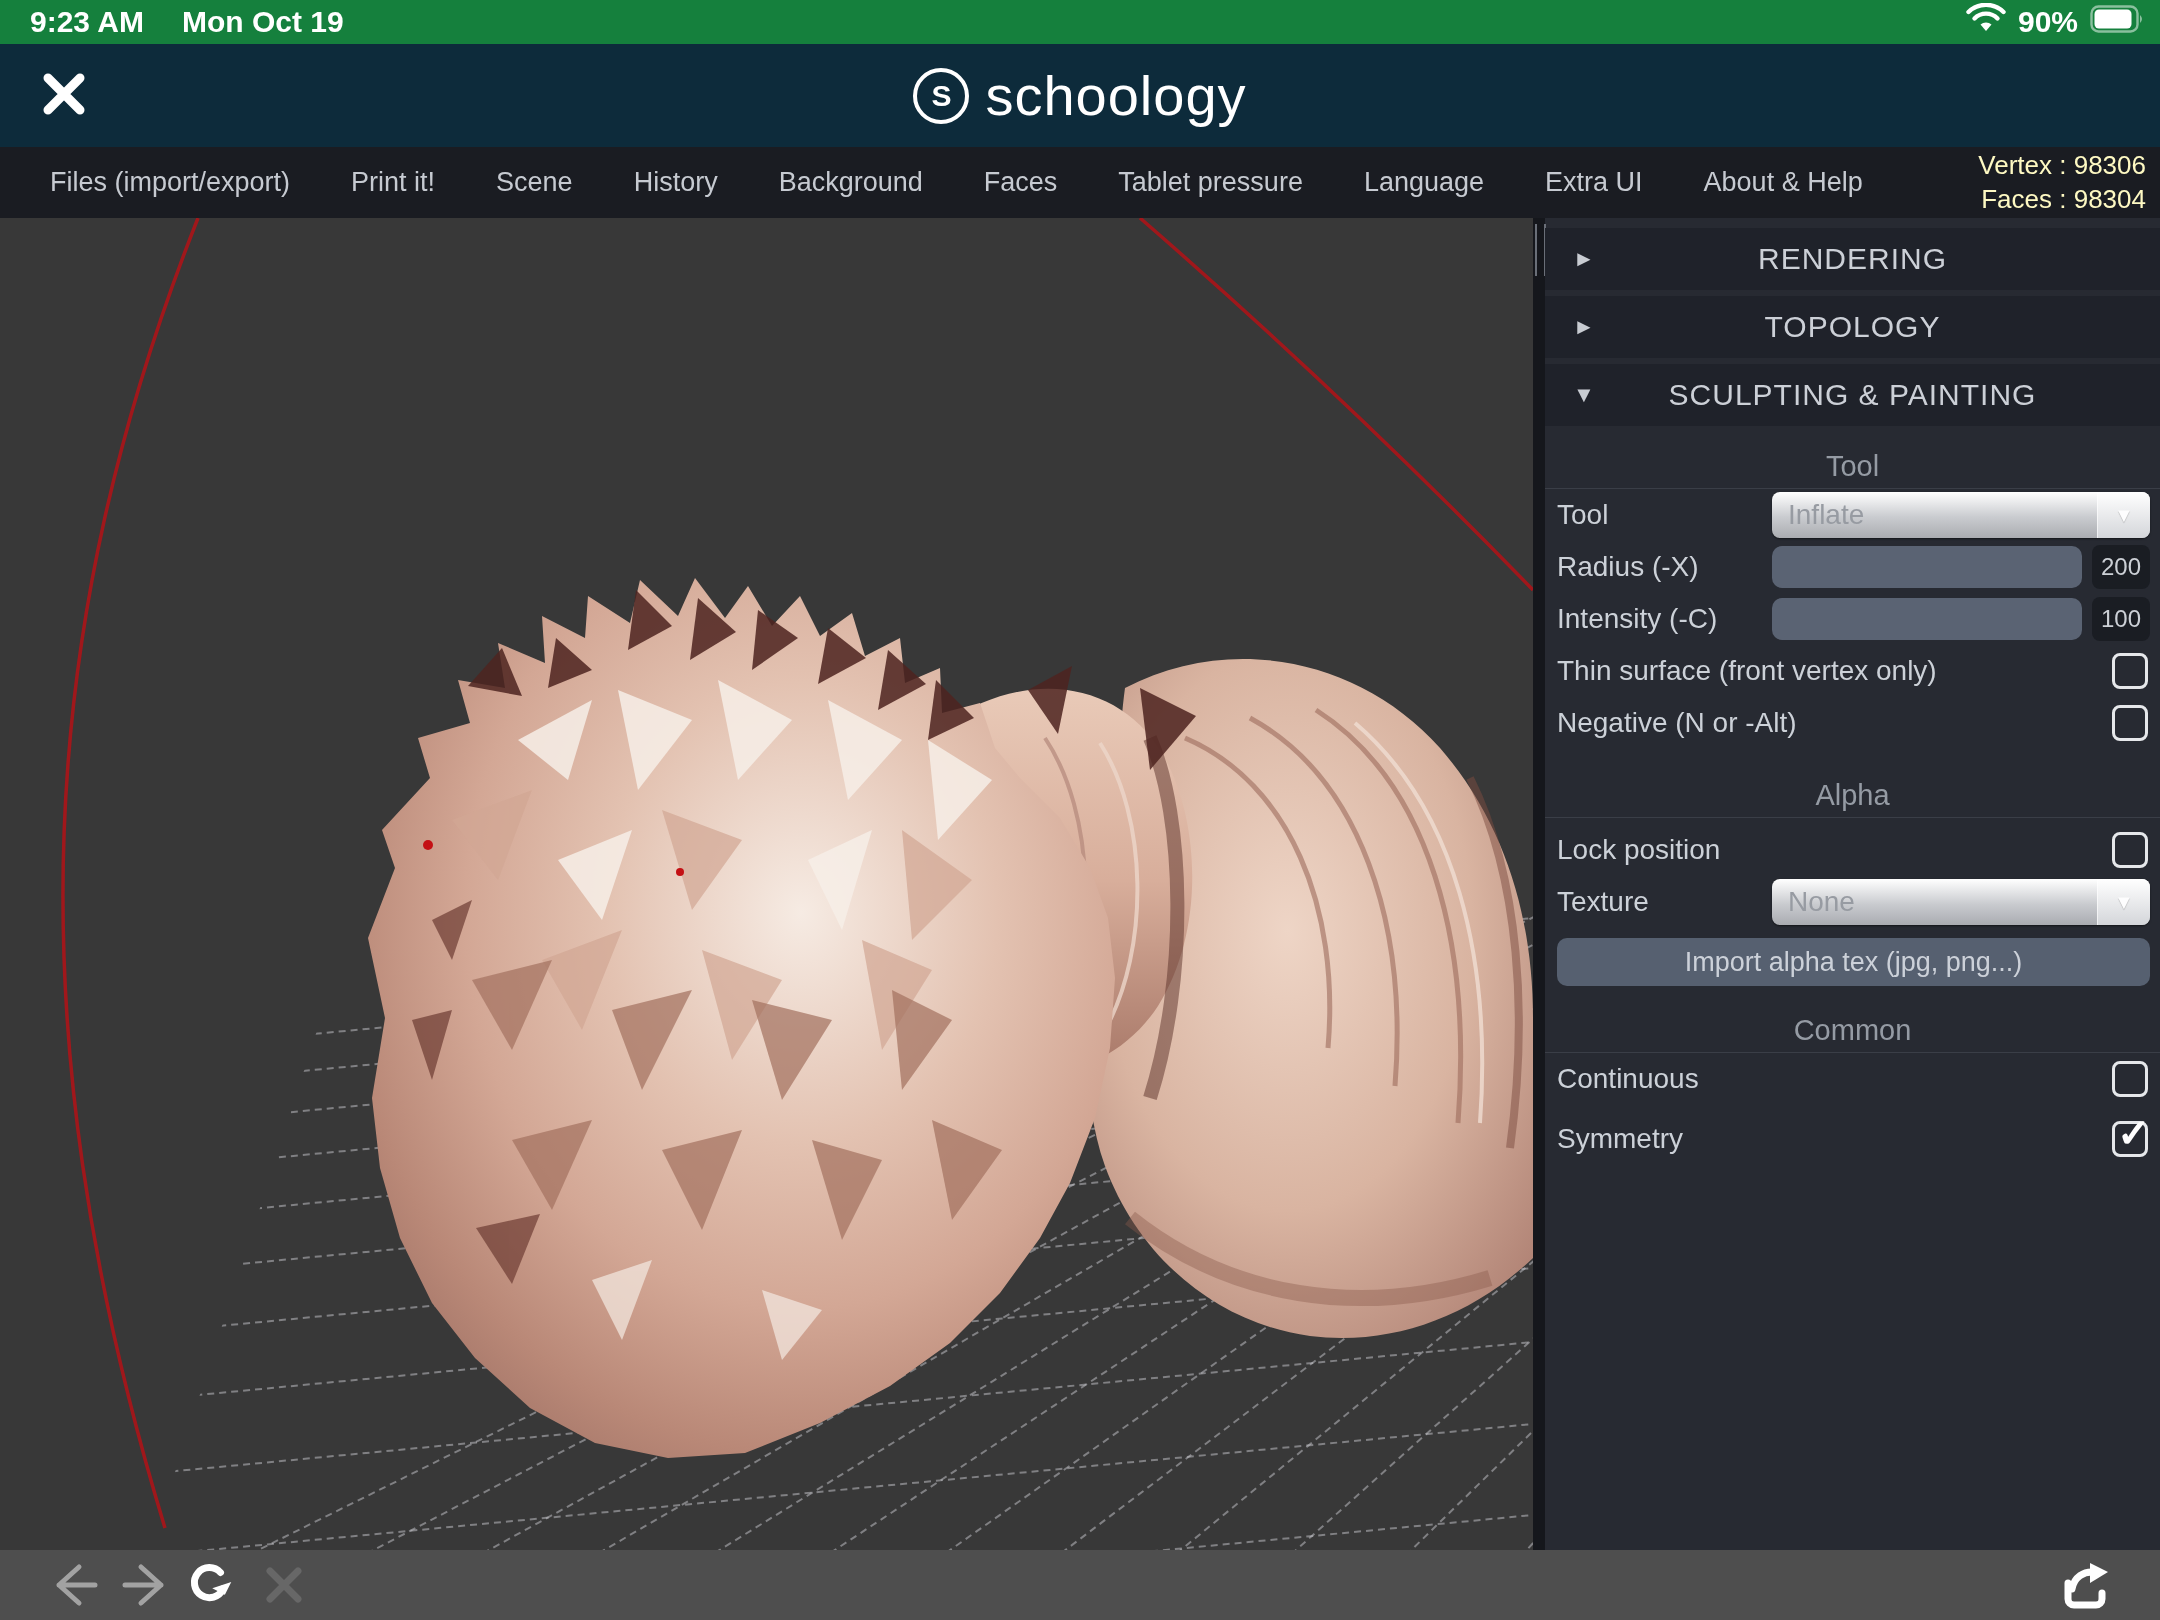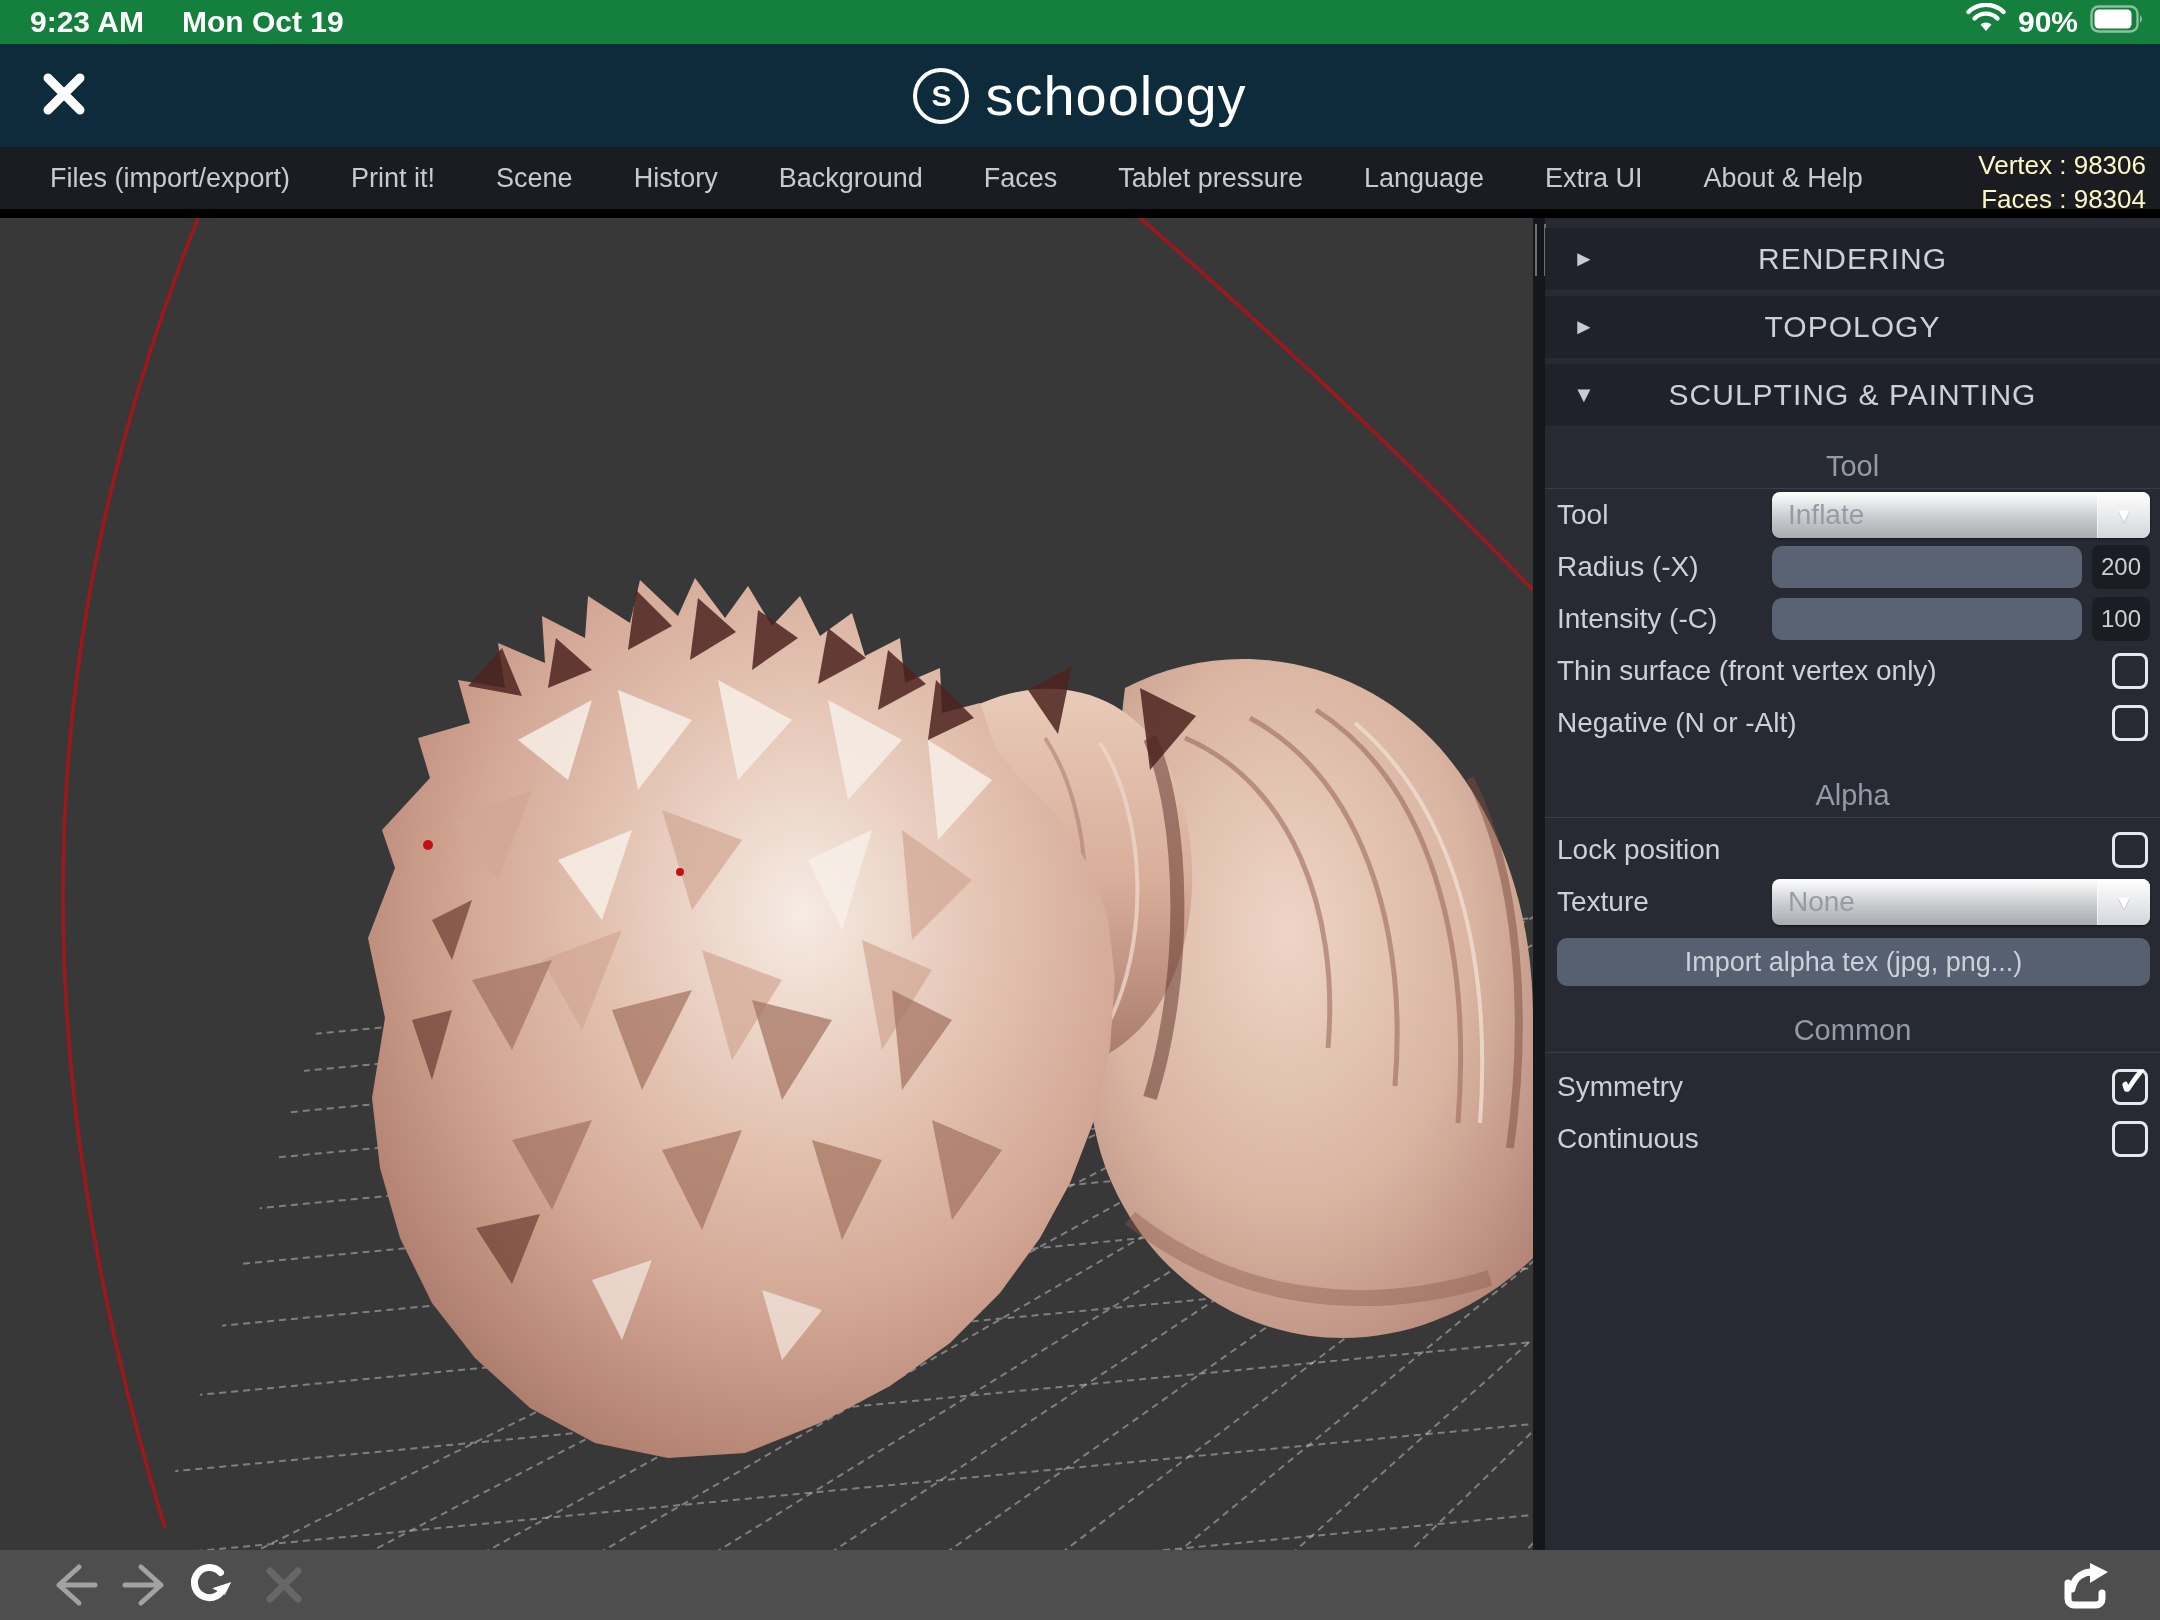--- a/index.html
+++ b/index.html
@@ -12,21 +12,21 @@
   .sb-left{display:flex;gap:38px;padding-left:30px;font-size:30px;font-weight:600;}
   .sb-right{display:flex;align-items:center;gap:12px;padding-right:16px;font-size:30px;font-weight:600;}
   .appheader{position:absolute;left:0;top:44px;width:2160px;height:103px;background:#0d2b3b;}
   .close-x{position:absolute;left:36px;top:22px;width:56px;height:56px;cursor:pointer;}
   .logo{position:absolute;left:0;top:0;width:100%;height:100%;display:flex;align-items:center;justify-content:center;gap:16px;color:#fff;}
   .logo-circle{width:48px;height:48px;border:4px solid #fff;border-radius:50%;display:flex;align-items:center;justify-content:center;
                font-size:30px;font-weight:700;}
   .logo-word{font-size:56px;font-weight:400;letter-spacing:1px;}
 
   
-  .menubar{position:absolute;left:0;top:147px;width:2160px;height:62px;background:#1a1c22;
+  .menubar{position:absolute;left:0;top:147px;width:2160px;height:71px;background:#1a1c22;
            display:flex;align-items:center;gap:61px;padding-left:50px;box-sizing:border-box;}
   .menu-item{font-size:27px;color:#c6cad1;white-space:nowrap;cursor:pointer;}
   .menu-stats{position:absolute;right:14px;top:1px;text-align:right;color:#fef9c3;font-size:26px;line-height:34px;}
 
   
   .main{position:absolute;left:0;top:218px;width:2160px;height:1332px;display:flex;}
   .viewport{position:relative;width:1533px;height:1332px;background:#383838;overflow:hidden;}
   .scrollstrip{width:12px;height:1332px;background:#15171c;position:relative;}
   .scroll-handle{position:absolute;left:2px;top:6px;width:7px;height:52px;
                  border-left:2px solid #6a6f78;border-right:2px solid #6a6f78;}
@@ -320,31 +320,31 @@
             <span class="dd-arrow">▼</span>
           </span>
         </div>
       </div>
 
       <div class="importbtn">Import alpha tex (jpg, png...)</div>
 
       <div class="subhead mt22">Common</div>
       <div class="divider"></div>
 
+      <div class="prow">
+        <span class="plabel">Continuous</span>
+        <div class="checkbox"></div>
+      </div>
+
       <div class="prow mt8">
         <span class="plabel">Symmetry</span>
         <div class="checkbox">
           <span class="tick">✓</span>
         </div>
       </div>
-
-      <div class="prow">
-        <span class="plabel">Continuous</span>
-        <div class="checkbox"></div>
-      </div>
     </aside>
   </div>
 
   <div class="toolbar">
     <div class="tb-icon" style="left:49px;">
       <svg width="52" height="52" viewBox="0 0 52 52">
         <path d="M30 8 L10 26 L30 44 M10 26 H46" stroke="#a2a2a2" stroke-width="5" fill="none" stroke-linecap="round" stroke-linejoin="round"></path>
       </svg>
     </div>
     <div class="tb-icon" style="left:119px;">

